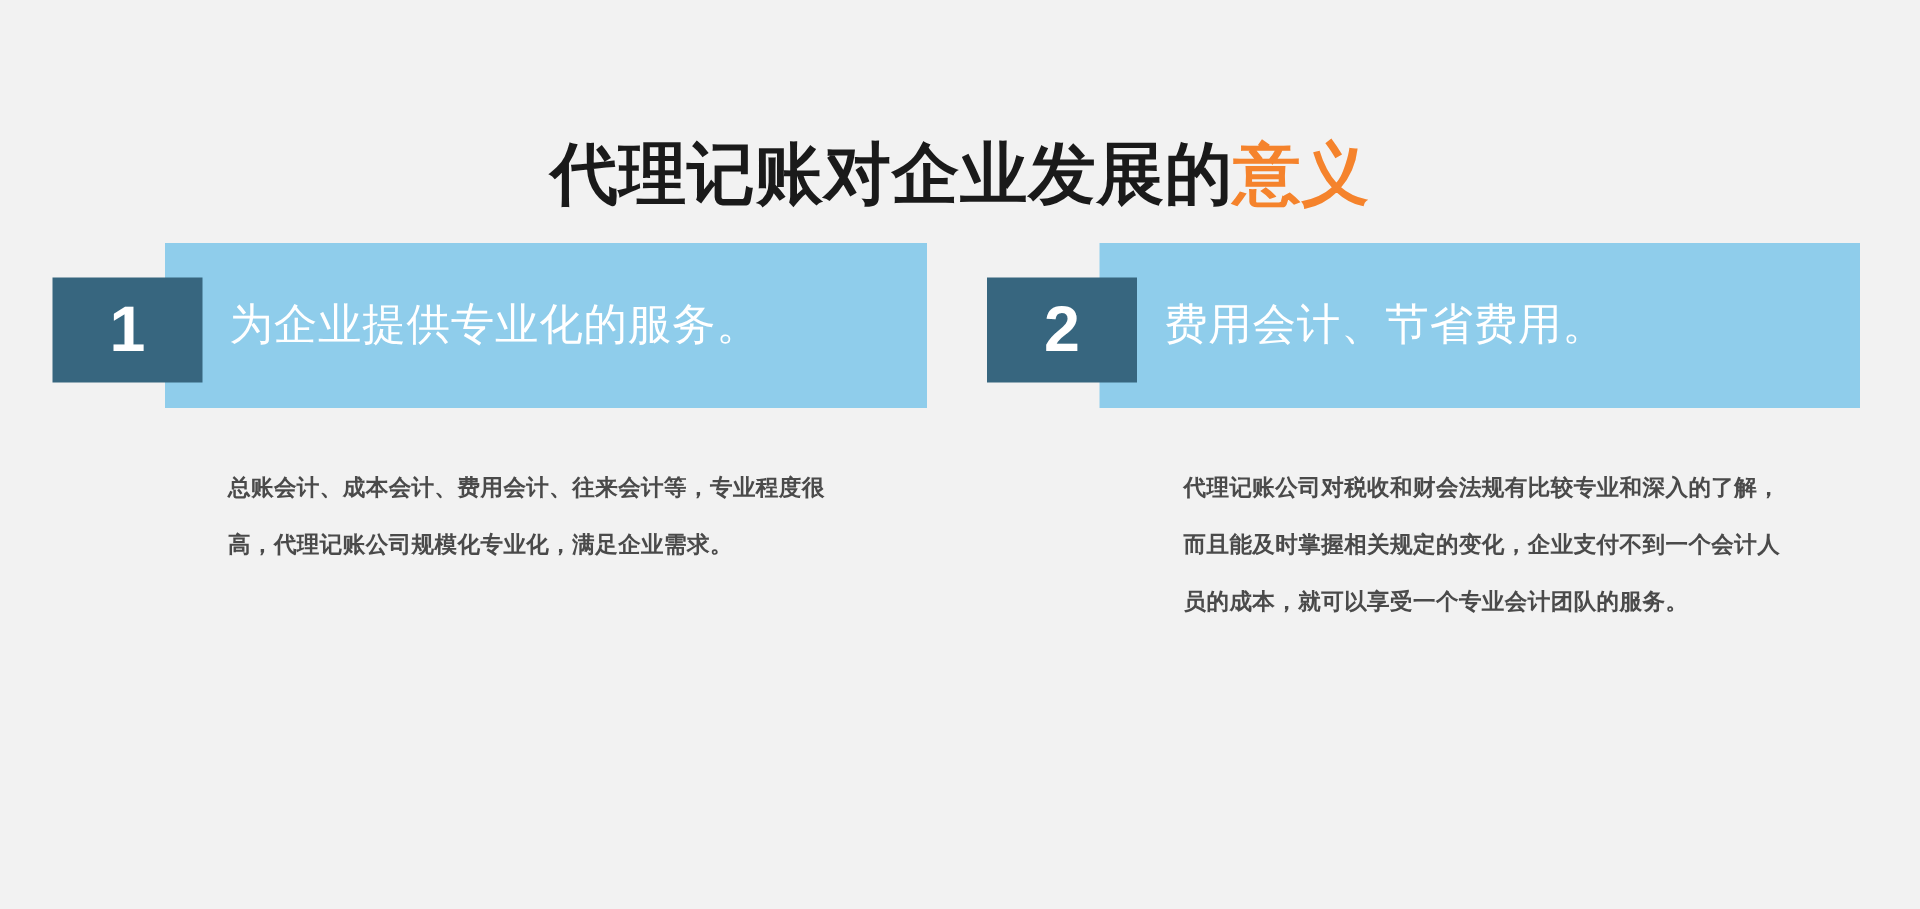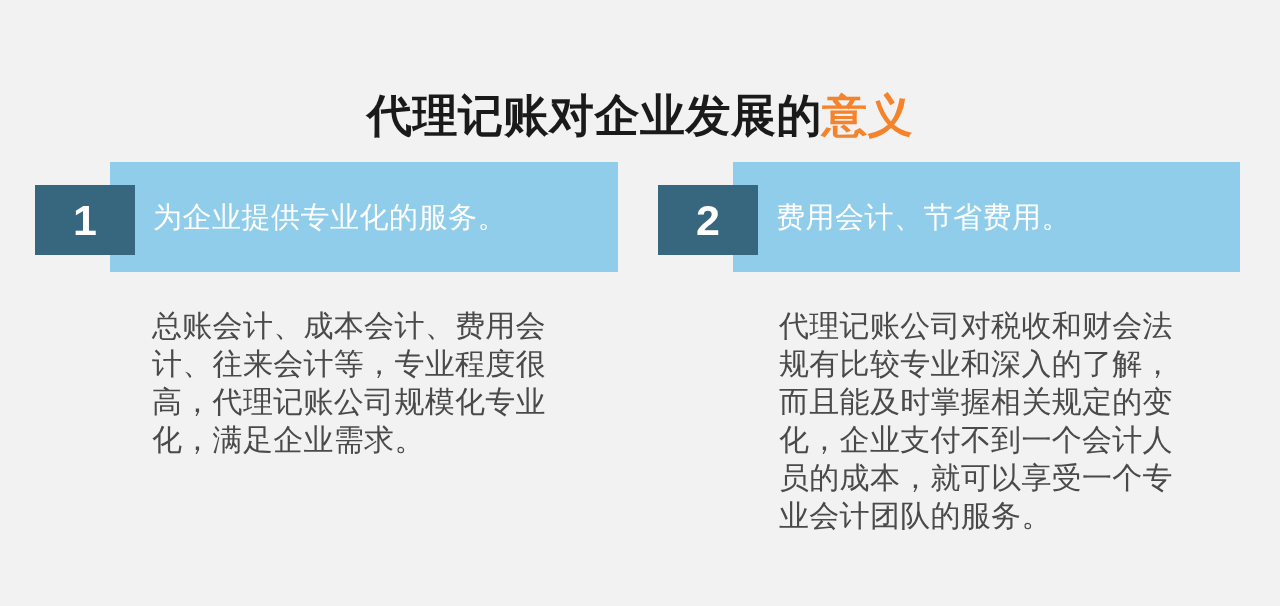--- a/index.html
+++ b/index.html
@@ -80,27 +80,28 @@
     color: #ffffff;
     white-space: nowrap;
     letter-spacing: 0.5px;
   }
   .card-1 .band-title { left: 118px; }
   .card-2 .band-title { left: 118px; }
 
   .body-text {
     position: absolute;
     top: 145px;
-    font-size: 30px;
+    font-size: 15px;
     line-height: 38px;
     color: #4a4a4a;
     letter-spacing: 0.3px;
+    font-weight: bold;
   }
   .card-1 .body-text { left: 117px; width: 400px; }
-  .card-2 .body-text { left: 121px; width: 400px; }
+  .card-2 .body-text { left: 131px; width: 400px; }
 </style>
 </head>
 <body>
 
 <div class="slide">
 
   <div class="title">
     <span>代理记账对企业发展的</span><span class="accent">意义</span>
   </div>
 

